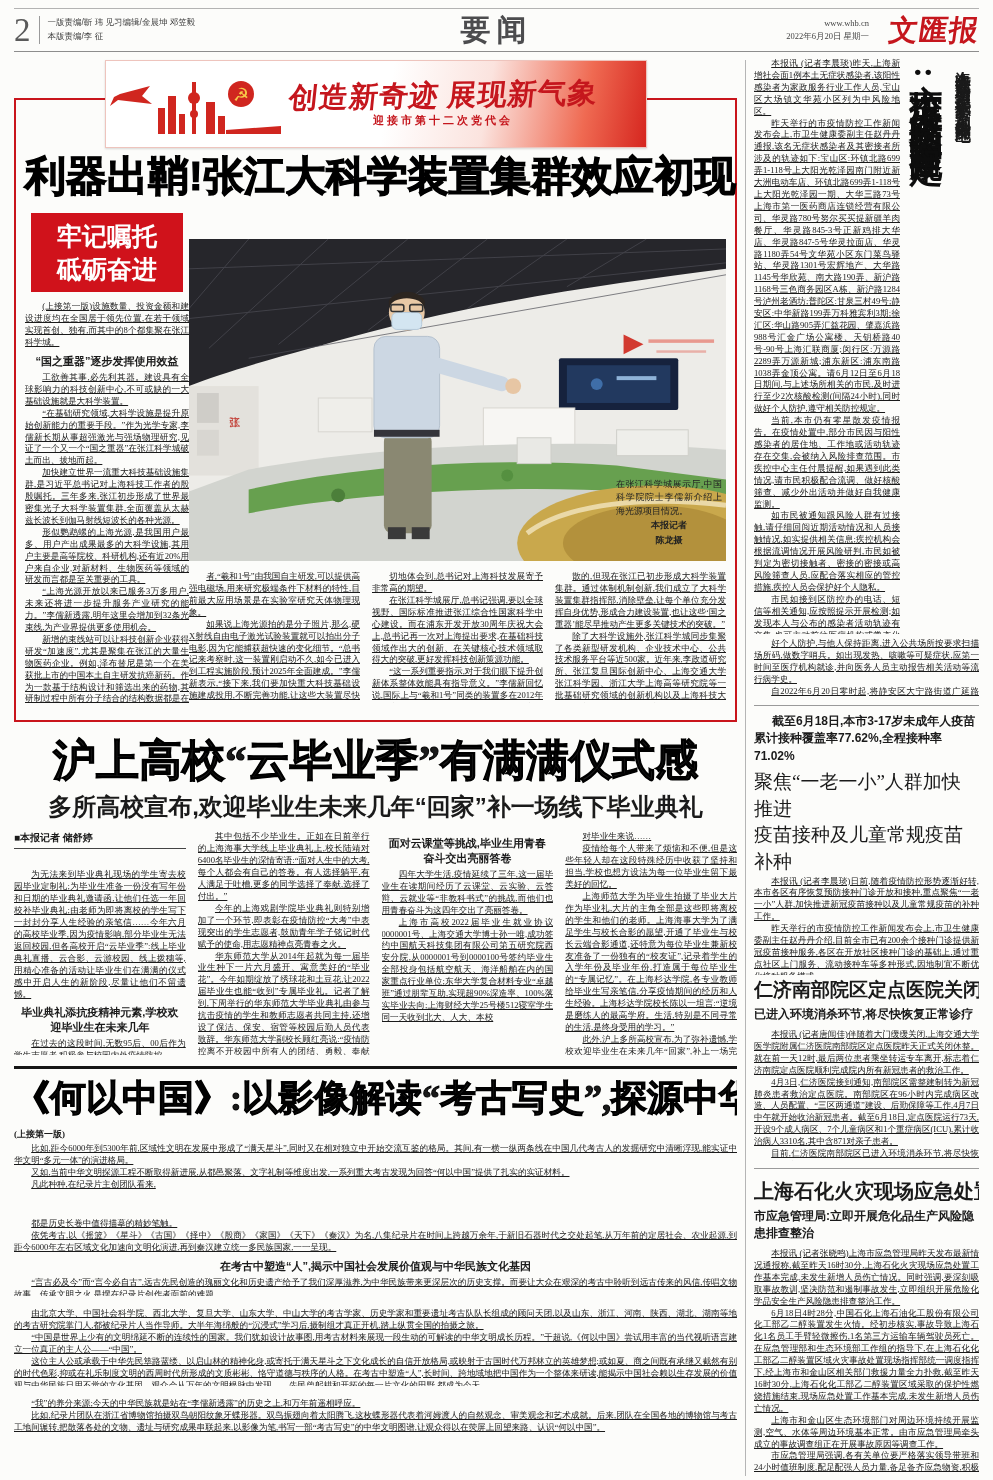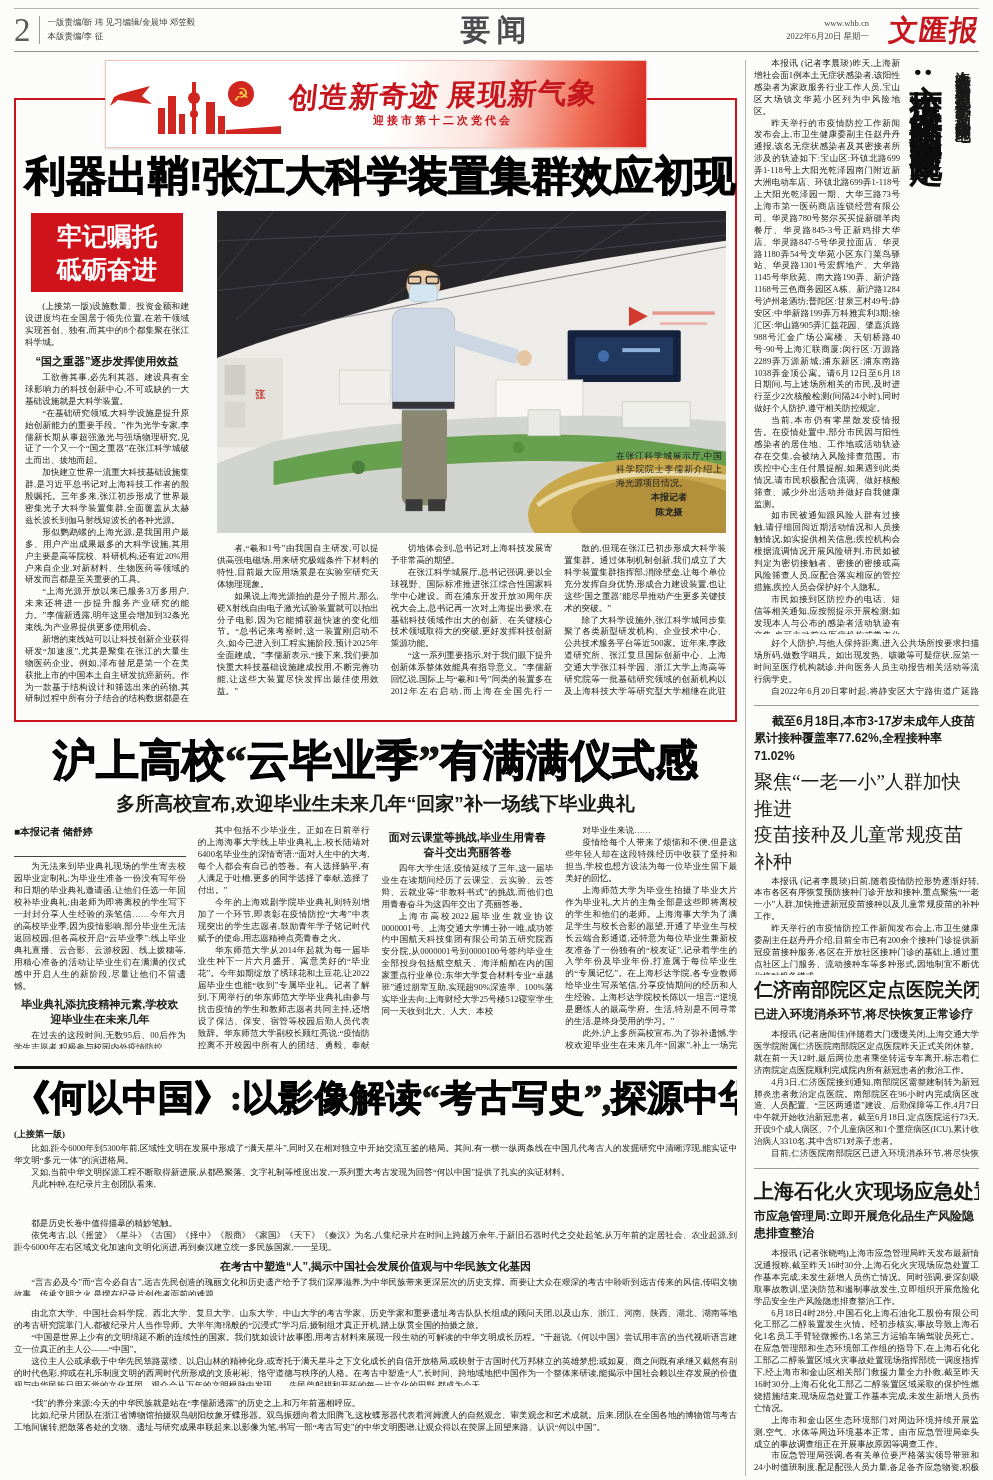--- a/index.html
+++ b/index.html
@@ -30,49 +30,49 @@
        background:linear-gradient(100deg,#ffffff 0%,#ffffff 52%,#fbe3de 70%,#ef6a52 88%,#d6261f 100%);
        border:1px solid #eec4bd;display:flex;align-items:center;box-shadow:0 1px 2px rgba(0,0,0,.15);}
   .banner-gfx{width:175px;height:80px;flex:none;}
   .banner-text{flex:1;text-align:center;padding-right:40px;}
   .banner-slogan{font-weight:900;color:#c5161d;font-size:29px;line-height:1.05;
        transform:skewX(-7deg) rotate(-1deg);letter-spacing:1px;white-space:nowrap;}
   .banner-sub{color:#c5161d;font-size:11px;letter-spacing:3px;margin-top:2px;font-weight:bold;}
   .lead-headline{margin:54px 0 0;font-family:"Liberation Sans",sans-serif;font-weight:900;
        font-size:41px;line-height:1.1;text-align:center;letter-spacing:0px;color:#000;
        -webkit-text-stroke:1.2px #000;white-space:nowrap;}
-  .lead-cols{margin-top:12px;height:492px;display:flex;gap:28px;overflow:hidden;}
+  .lead-cols{margin-top:12px;height:492px;display:flex;gap:0;overflow:hidden;}
   .lead-col1{width:164px;flex:none;overflow:hidden;}
   .badge{background:#d0121b;color:#fff;width:152px;margin:2px auto 9px;text-align:center;
        font-family:"Liberation Sans",sans-serif;font-weight:900;font-size:25px;line-height:1.3;
        padding:7px 0;}
   .lead-right{flex:1;min-width:0;display:flex;flex-direction:column;}
-  .photo{height:322px;position:relative;flex:none;background:#ecebe7;}
+  .photo{height:322px;position:relative;flex:none;background:#ecebe7;margin-top:28px;}
   .photo svg{display:block;width:100%;height:100%;}
   .caption{position:absolute;right:4px;bottom:14px;width:106px;font-size:9px;line-height:1.5;
        color:#222;text-align:justify;}
   .cap-credit{text-align:center;font-weight:bold;margin-top:1px;}
   .subcols{display:flex;gap:12px;margin-top:10px;height:152px;overflow:hidden;}
   .subcols>.body{flex:1;min-width:0;}
   
   .body{font-size:8.6px;line-height:11.9px;overflow:hidden;}
-  .blk.p{text-indent:2em;text-align:justify;margin:0;}
+  .blk.p{text-indent:2em;text-align:justify;margin:0;text-decoration:underline;}
   .blk.h{font-family:"Liberation Sans",sans-serif;font-weight:bold;font-size:11px;line-height:1.3;
        text-align:center;margin:5px 2px 4px;text-indent:0;}
   
   .grad{margin-top:10px;height:330px;overflow:hidden;}
   .grad-headline{margin:4px 0 0;text-align:center;font-size:43px;font-weight:900;line-height:1.15;
        -webkit-text-stroke:1px #000;white-space:nowrap;}
   .grad-subhead{margin:6px 0 8px;text-align:center;font-family:"Liberation Sans",sans-serif;
-       font-weight:bold;font-size:19px;}
+       font-weight:bold;font-size:24px;}
   .cols4{display:flex;gap:12px;overflow:hidden;}
   .cols4>.colwrap{flex:1;min-width:0;}
   .grad .cols4{height:224px;}
   .byline{font-weight:bold;font-size:10px;font-family:"Liberation Sans",sans-serif;
-       border-bottom:1px solid #444;padding-bottom:17px;margin-bottom:4px;}
+       border-bottom:1px solid #444;padding-bottom:3px;margin-bottom:20px;}
   .black-rule{height:3px;background:#151515;margin:4px 0 6px;}
   
   .heyi{height:406px;overflow:hidden;}
   .heyi-headline{margin:2px 0 8px;text-align:center;font-size:36px;font-weight:900;line-height:1.2;
        -webkit-text-stroke:1px #000;white-space:nowrap;}
   .heyi .cols4{height:348px;flex-direction:column;}
   .cont-note{font-weight:bold;font-size:9px;margin-bottom:2px;}
   
   .covid-row{display:flex;gap:7px;height:576px;overflow:hidden;}
   .covid-body{width:146px;flex:none;}

